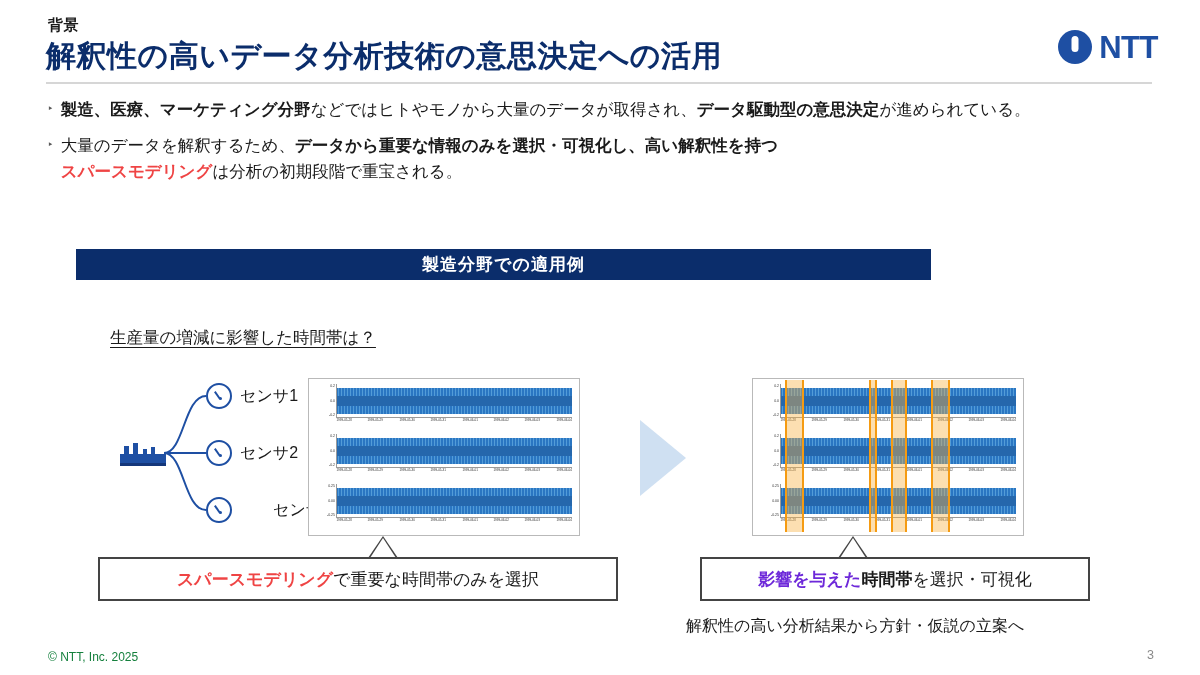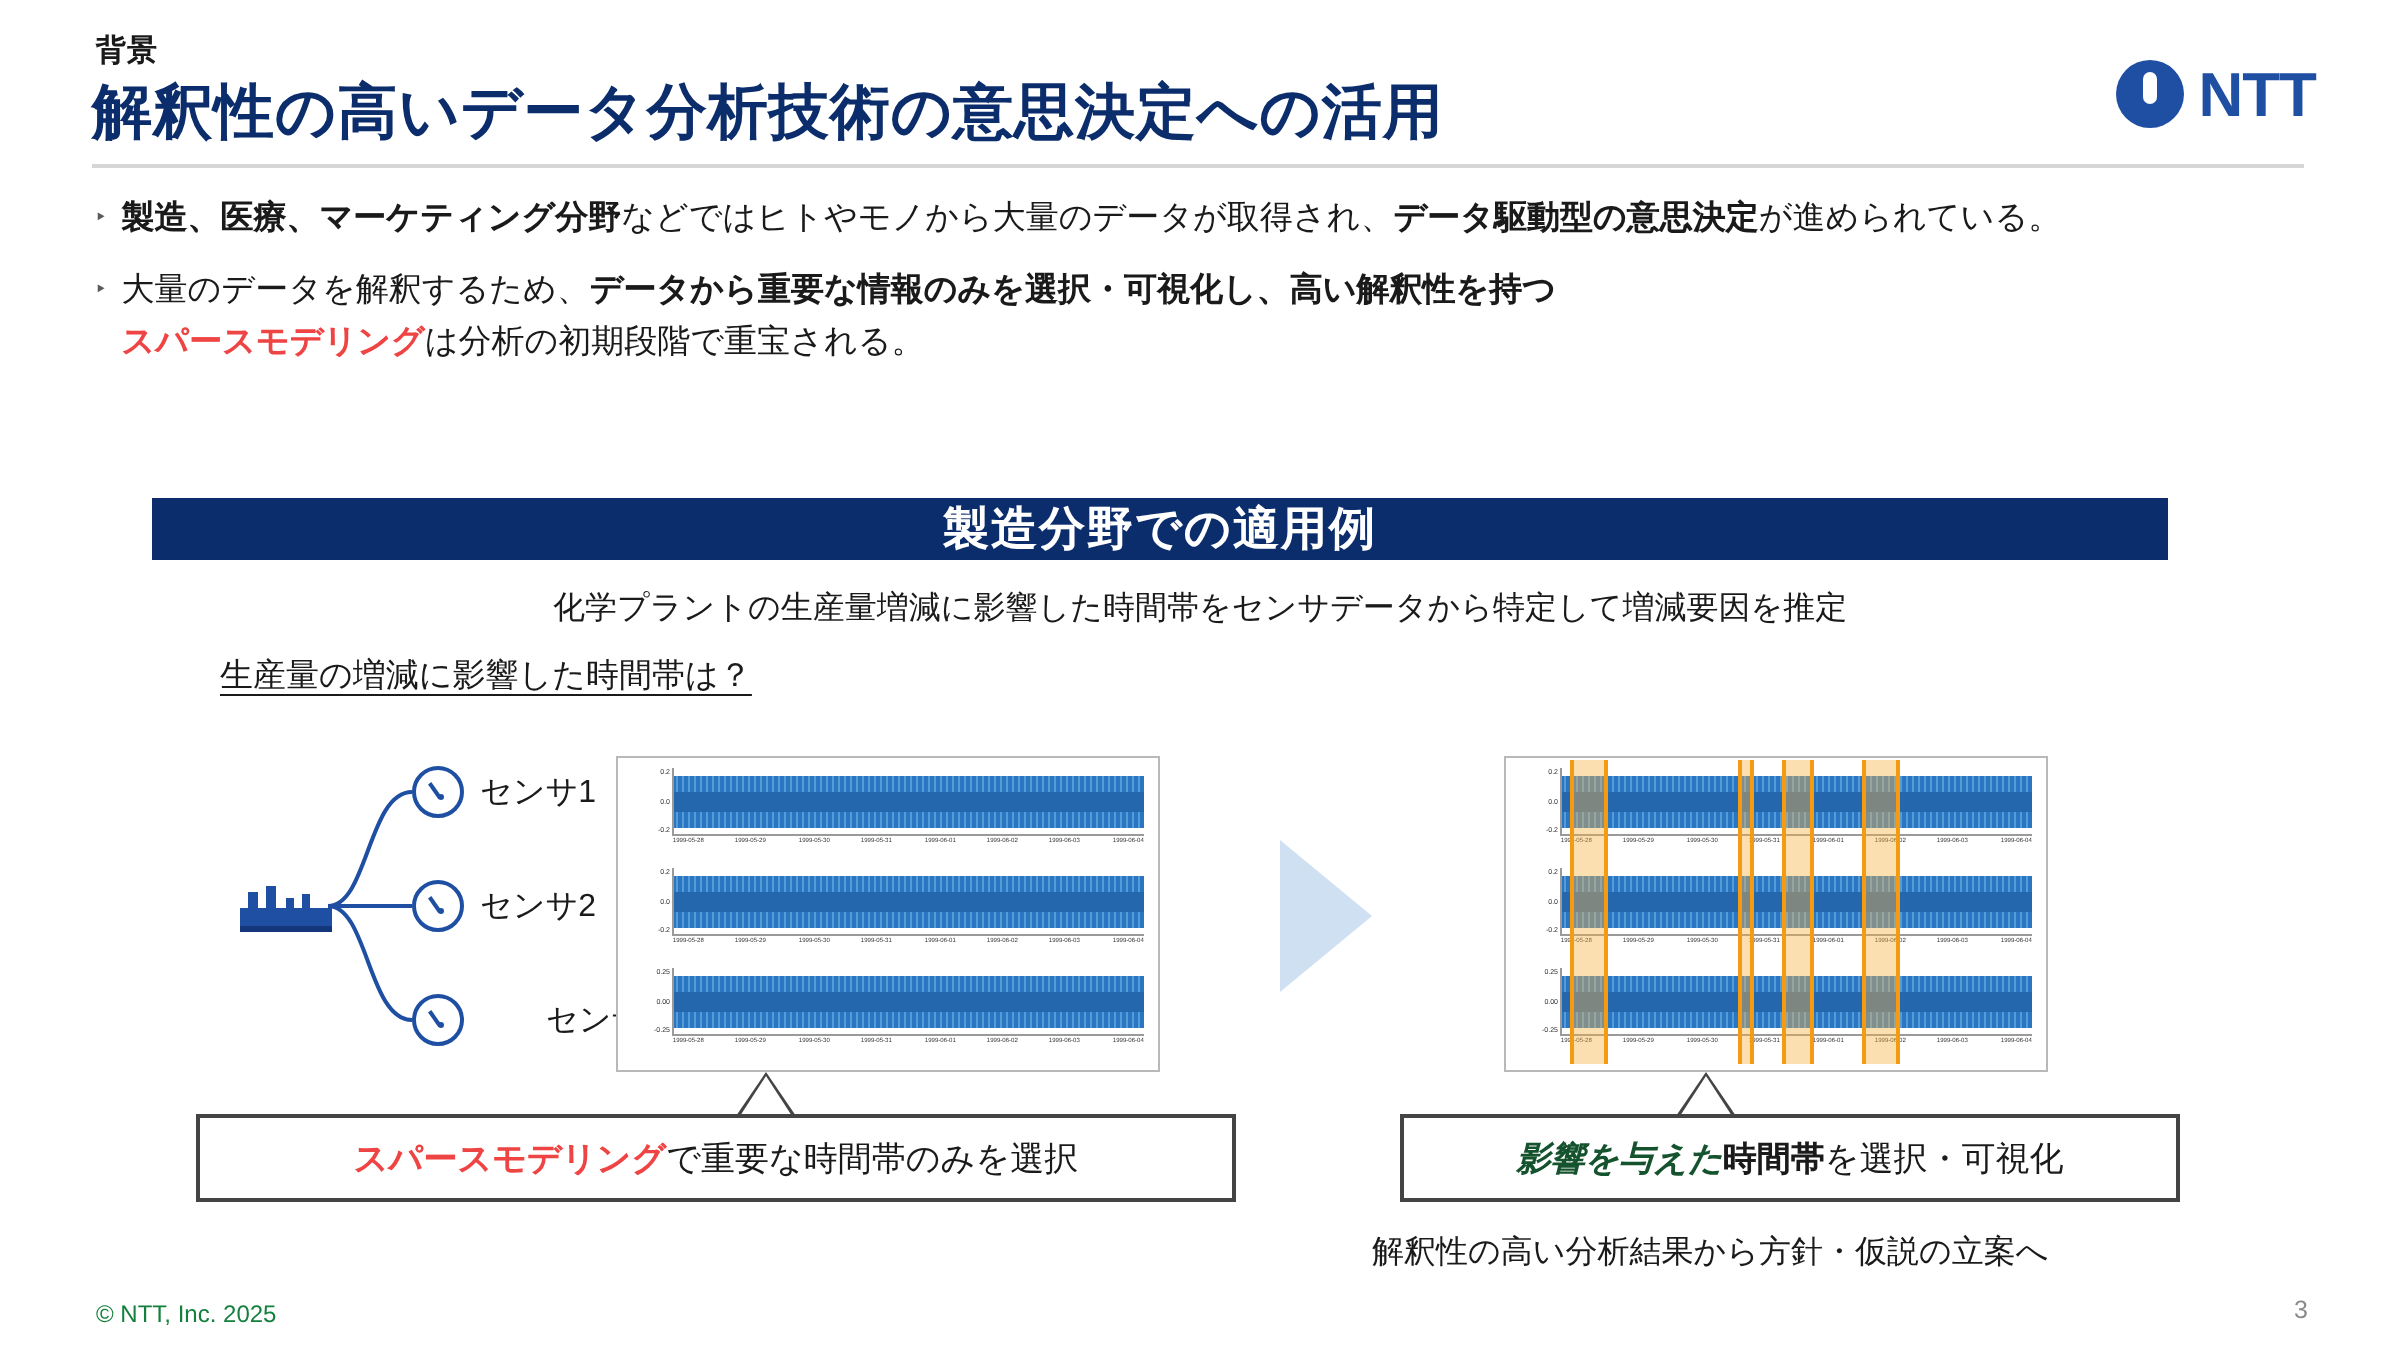--- a/index.html
+++ b/index.html
@@ -108,25 +108,25 @@
     color: #1a1a1a;
   }
   .b { font-weight: bold; text-align: right; }
   .blue { color: #ef4444; font-weight: bold; }
 
   
   .band {
     position: absolute;
     left: 76px;
     top: 249px;
-    width: 1008px;
+    width: 855px;
     height: 31px;
     background: #0b2d6b;
     color: #ffffff;
-    font-size: 23px;
+    font-size: 17px;
     font-weight: bold;
     display: flex;
     align-items: center;
     justify-content: center;
     letter-spacing: 1px;
   }
   .band-caption {
     position: absolute;
     left: 0;
     top: 294px;
@@ -366,21 +366,21 @@
     border-right: 15px solid transparent;
     border-bottom: 22px solid #444444;
   }
   .tail-right {
     left: 840px;
     top: 538px;
     border-left: 13px solid transparent;
     border-right: 13px solid transparent;
     border-bottom: 20px solid #ffffff;
   }
-  .orange { color: #14532d; font-weight: bold; font-style: italic; }
+  .orange { color: #6d28d9; font-weight: bold; }
   .note-right {
     position: absolute;
     left: 686px;
     top: 616px;
     font-size: 16px;
     color: #1a1a1a;
   }
 
   
   .copyright {
@@ -423,21 +423,20 @@
     <div class="bullet">
       <span class="bullet-mark">‣</span>
       <span class="bullet-text">
         <span>大量のデータを解釈するため、</span><span class="b">データから重要な情報のみを選択・可視化し、高い解釈性を持つ</span><br>
         <span class="blue">スパースモデリング</span><span>は分析の初期段階で重宝される。</span>
       </span>
     </div>
   </div>
 
   <div class="band">製造分野での適用例</div>
-  <div class="band-caption">化学プラントの生産量増減に影響した時間帯をセンサデータから特定して増減要因を推定</div>
   <div class="question">生産量の増減に影響した時間帯は？</div>
 
   <div class="left-fig">
     <svg class="plant-icon" viewBox="0 0 46 26">
       <rect x="0" y="14" width="46" height="11" fill="#1e4fa3"></rect>
       <rect x="4" y="6" width="5" height="9" fill="#1e4fa3"></rect>
       <rect x="13" y="3" width="5" height="12" fill="#1e4fa3"></rect>
       <rect x="23" y="9" width="4" height="6" fill="#1e4fa3"></rect>
       <rect x="31" y="7" width="4" height="8" fill="#1e4fa3"></rect>
       <rect x="0" y="23" width="46" height="3" fill="#14367a"></rect>

